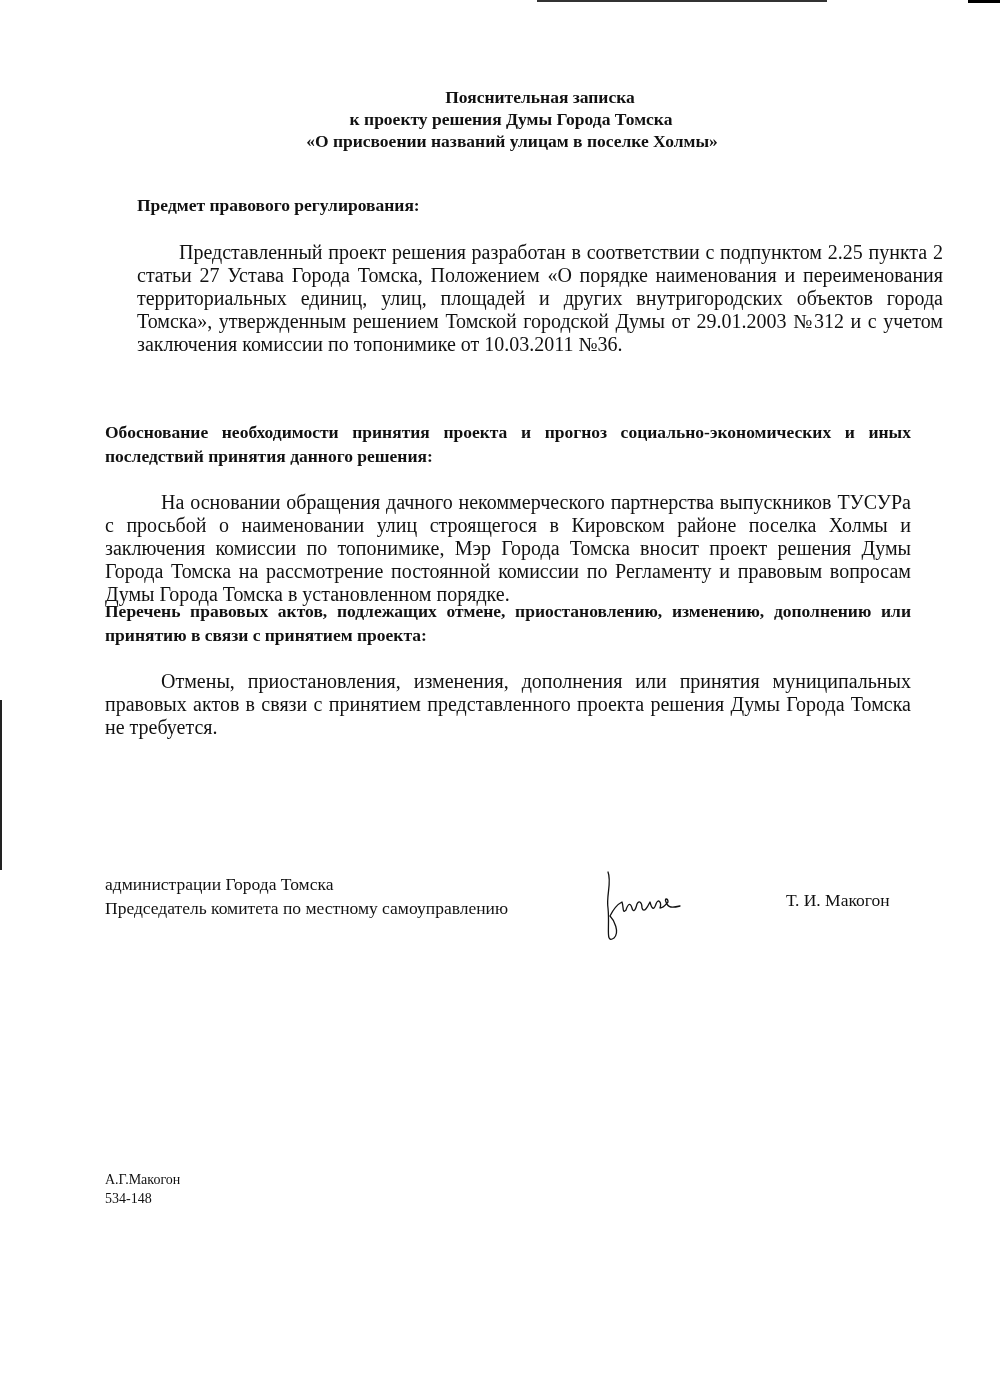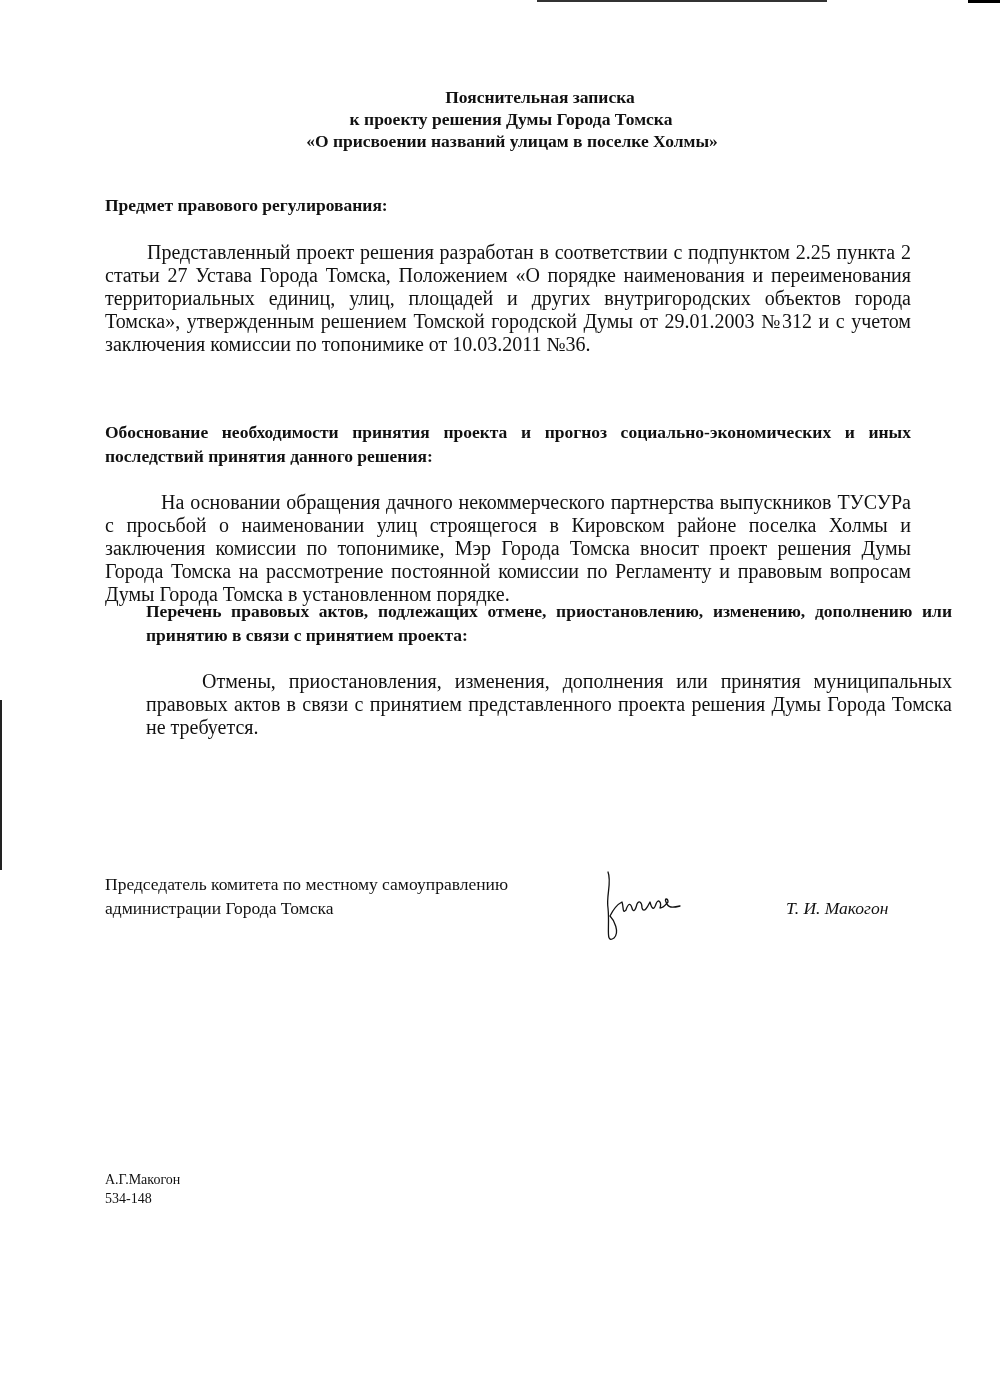--- a/index.html
+++ b/index.html
@@ -34,58 +34,58 @@
       font-size: 20px; line-height: 23px; text-align: justify;
     }
     .para.indent-1 { text-indent: 42px; }
     .para.indent-2 { text-indent: 56px; }
     .signature-block {
       position: absolute; top: 872px; left: 105px; width: 806px; height: 80px;
       font-size: 17.5px; line-height: 24px;
     }
     .sig-position { position: absolute; left: 0; top: 0; width: 480px; }
     .sig-mark { position: absolute; left: 497px; top: -4px; width: 80px; height: 80px; }
-    .sig-name { position: absolute; left: 681px; top: 24px; font-style: italic; }
+    .sig-name { position: absolute; left: 681px; top: 16px; }
     .footer-block {
       position: absolute; top: 1170px; left: 105px; font-family: "Liberation Serif", serif;
       font-size: 14px; line-height: 19px;
     }
   </style>
 </head>
 <body>
 
 <div class="scan-top-line"></div>
 <div class="scan-top-corner"></div>
 <div class="scan-left-edge"></div>
 
 <div class="title-block">
   <div class="l1">Пояснительная записка</div>
   <div class="l2">к проекту решения Думы Города Томска</div>
   <div class="l3">«О присвоении названий улицам в поселке Холмы»</div>
 </div>
 
-<div class="section" style="top:193px;">
+<div class="section" style="top:193px;margin-left:32px;">
   <div class="heading">Предмет правового регулирования:</div>
   <div class="para indent-1" style="margin-top:24px;">Представленный проект решения разработан в соответствии с подпунктом 2.25 пункта 2 статьи 27 Устава Города Томска, Положением «О порядке наименования и переименования территориальных единиц, улиц, площадей и других внутригородских объектов города Томска», утвержденным решением Томской городской Думы от 29.01.2003 №312 и с учетом заключения комиссии по топонимике от 10.03.2011 №36.</div>
 </div>
 
 <div class="section" style="top:396px;margin-top:24px;">
   <div class="heading">Обоснование необходимости принятия проекта и прогноз социально-экономических и иных последствий принятия данного решения:</div>
   <div class="para indent-2" style="margin-top:23px;">На основании обращения дачного некоммерческого партнерства выпускников ТУСУРа с просьбой о наименовании улиц строящегося в Кировском районе поселка Холмы и заключения комиссии по топонимике, Мэр Города Томска вносит проект решения Думы Города Томска на рассмотрение постоянной комиссии по Регламенту и правовым вопросам Думы Города Томска в установленном порядке.</div>
 </div>
 
-<div class="section" style="top:599px;margin-left:41px;">
+<div class="section" style="top:599px;">
   <div class="heading">Перечень правовых актов, подлежащих отмене, приостановлению, изменению, дополнению или принятию в связи с принятием проекта:</div>
   <div class="para indent-2" style="margin-top:23px;">Отмены, приостановления, изменения, дополнения или принятия муниципальных правовых актов в связи с принятием представленного проекта решения Думы Города Томска не требуется.</div>
 </div>
 
 <div class="signature-block">
   <div class="sig-position">
+    <div>администрации Города Томска</div>
     <div>Председатель комитета по местному самоуправлению</div>
-    <div>администрации Города Томска</div>
   </div>
   <svg class="sig-mark" viewBox="0 0 80 80">
     <path d="M6 4 C 10 14, 4 28, 6 40 C 8 60, 3 76, 12 70 C 18 64, 12 52, 8 48 C 12 40, 16 36, 20 34
              C 22 40, 20 46, 24 42 C 26 36, 28 34, 30 40 C 31 44, 33 44, 35 36 C 37 32, 40 34, 40 40
              C 42 46, 46 38, 48 34 C 50 42, 52 42, 54 36 C 56 30, 60 34, 58 40 C 62 40, 64 36, 66 34
              C 66 30, 62 30, 64 34 C 66 40, 70 40, 78 38" fill="none" stroke="#111" stroke-width="1.3" stroke-linecap="round" stroke-linejoin="round"></path>
   </svg>
   <div class="sig-name">Т. И. Макогон</div>
 </div>
 

